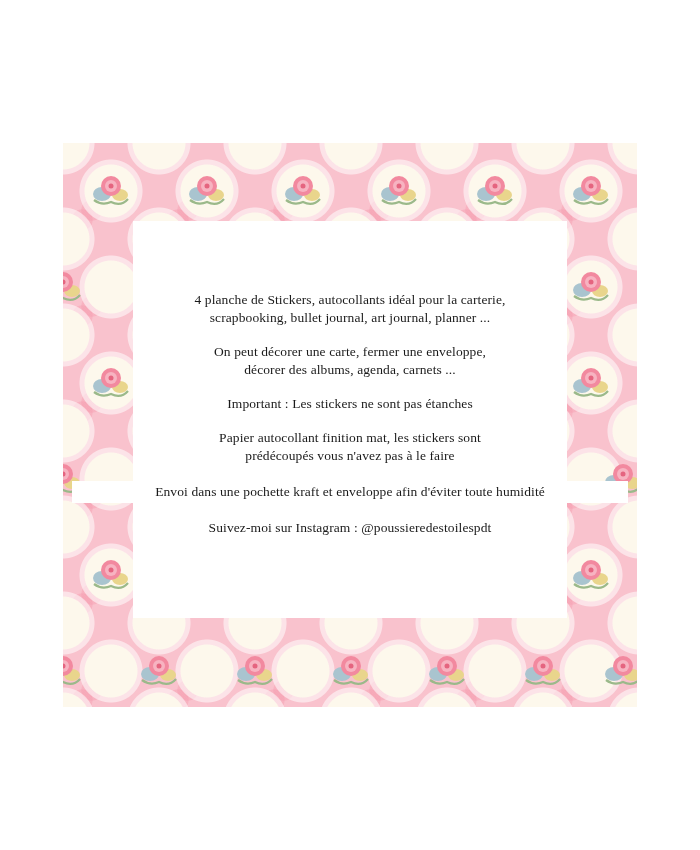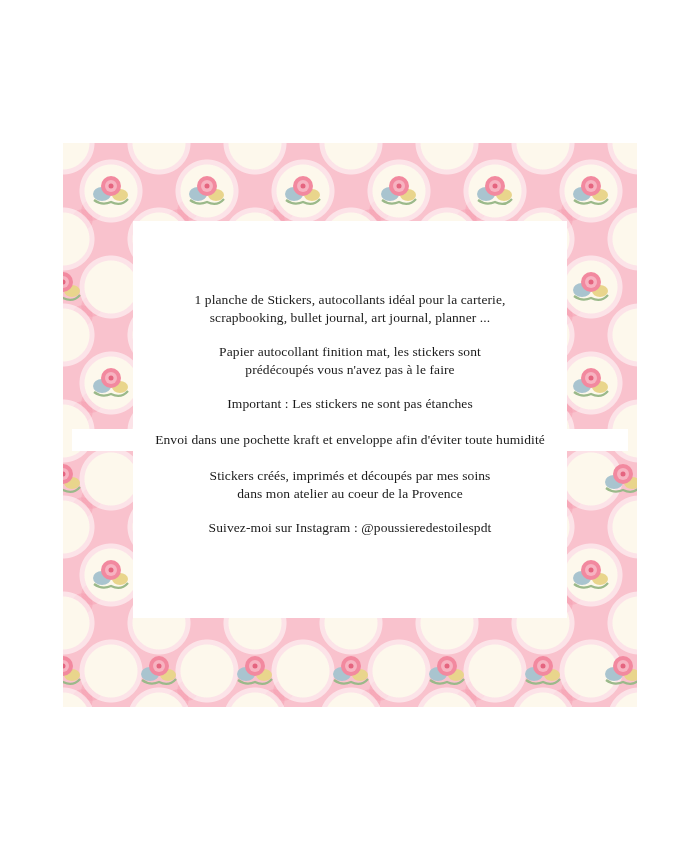--- a/index.html
+++ b/index.html
@@ -352,24 +352,24 @@
       <ellipse cx="14" cy="26" rx="9" ry="7" fill="#a9c4cf"></ellipse>
       <ellipse cx="32" cy="27" rx="8" ry="6" fill="#e9d58c"></ellipse>
       <circle cx="23" cy="18" r="10" fill="#f2899f"></circle>
       <circle cx="23" cy="18" r="6" fill="#f7b3c1"></circle>
       <circle cx="23" cy="18" r="2.5" fill="#e5647f"></circle>
       <path d="M6 32 Q14 38 23 34 Q33 39 40 31" stroke="#9bb98a" stroke-width="2.2" fill="none"></path>
     </svg>
   </div>
 
   <div id="text-panel">
-    <p class="para">1 planche de Stickers, autocollants idéal pour la carterie,
+    <p class="para">4 planche de Stickers, autocollants idéal pour la carterie,
 scrapbooking, bullet journal, art journal, planner ...</p>
+    <p class="para">On peut décorer une carte, fermer une enveloppe,
+décorer des albums, agenda, carnets ...</p>
+    <p class="para">Important : Les stickers ne sont pas étanches</p>
     <p class="para">Papier autocollant finition mat, les stickers sont
 prédécoupés vous n'avez pas à le faire</p>
-    <p class="para">Important : Les stickers ne sont pas étanches</p>
     <p class="para wide">Envoi dans une pochette kraft et enveloppe afin d'éviter toute humidité</p>
-    <p class="para">Stickers créés, imprimés et découpés par mes soins
-dans mon atelier au coeur de la Provence</p>
     <p class="para">Suivez-moi sur Instagram : @poussieredestoilespdt</p>
   </div>
 
 </div>
 
 </body></html>

